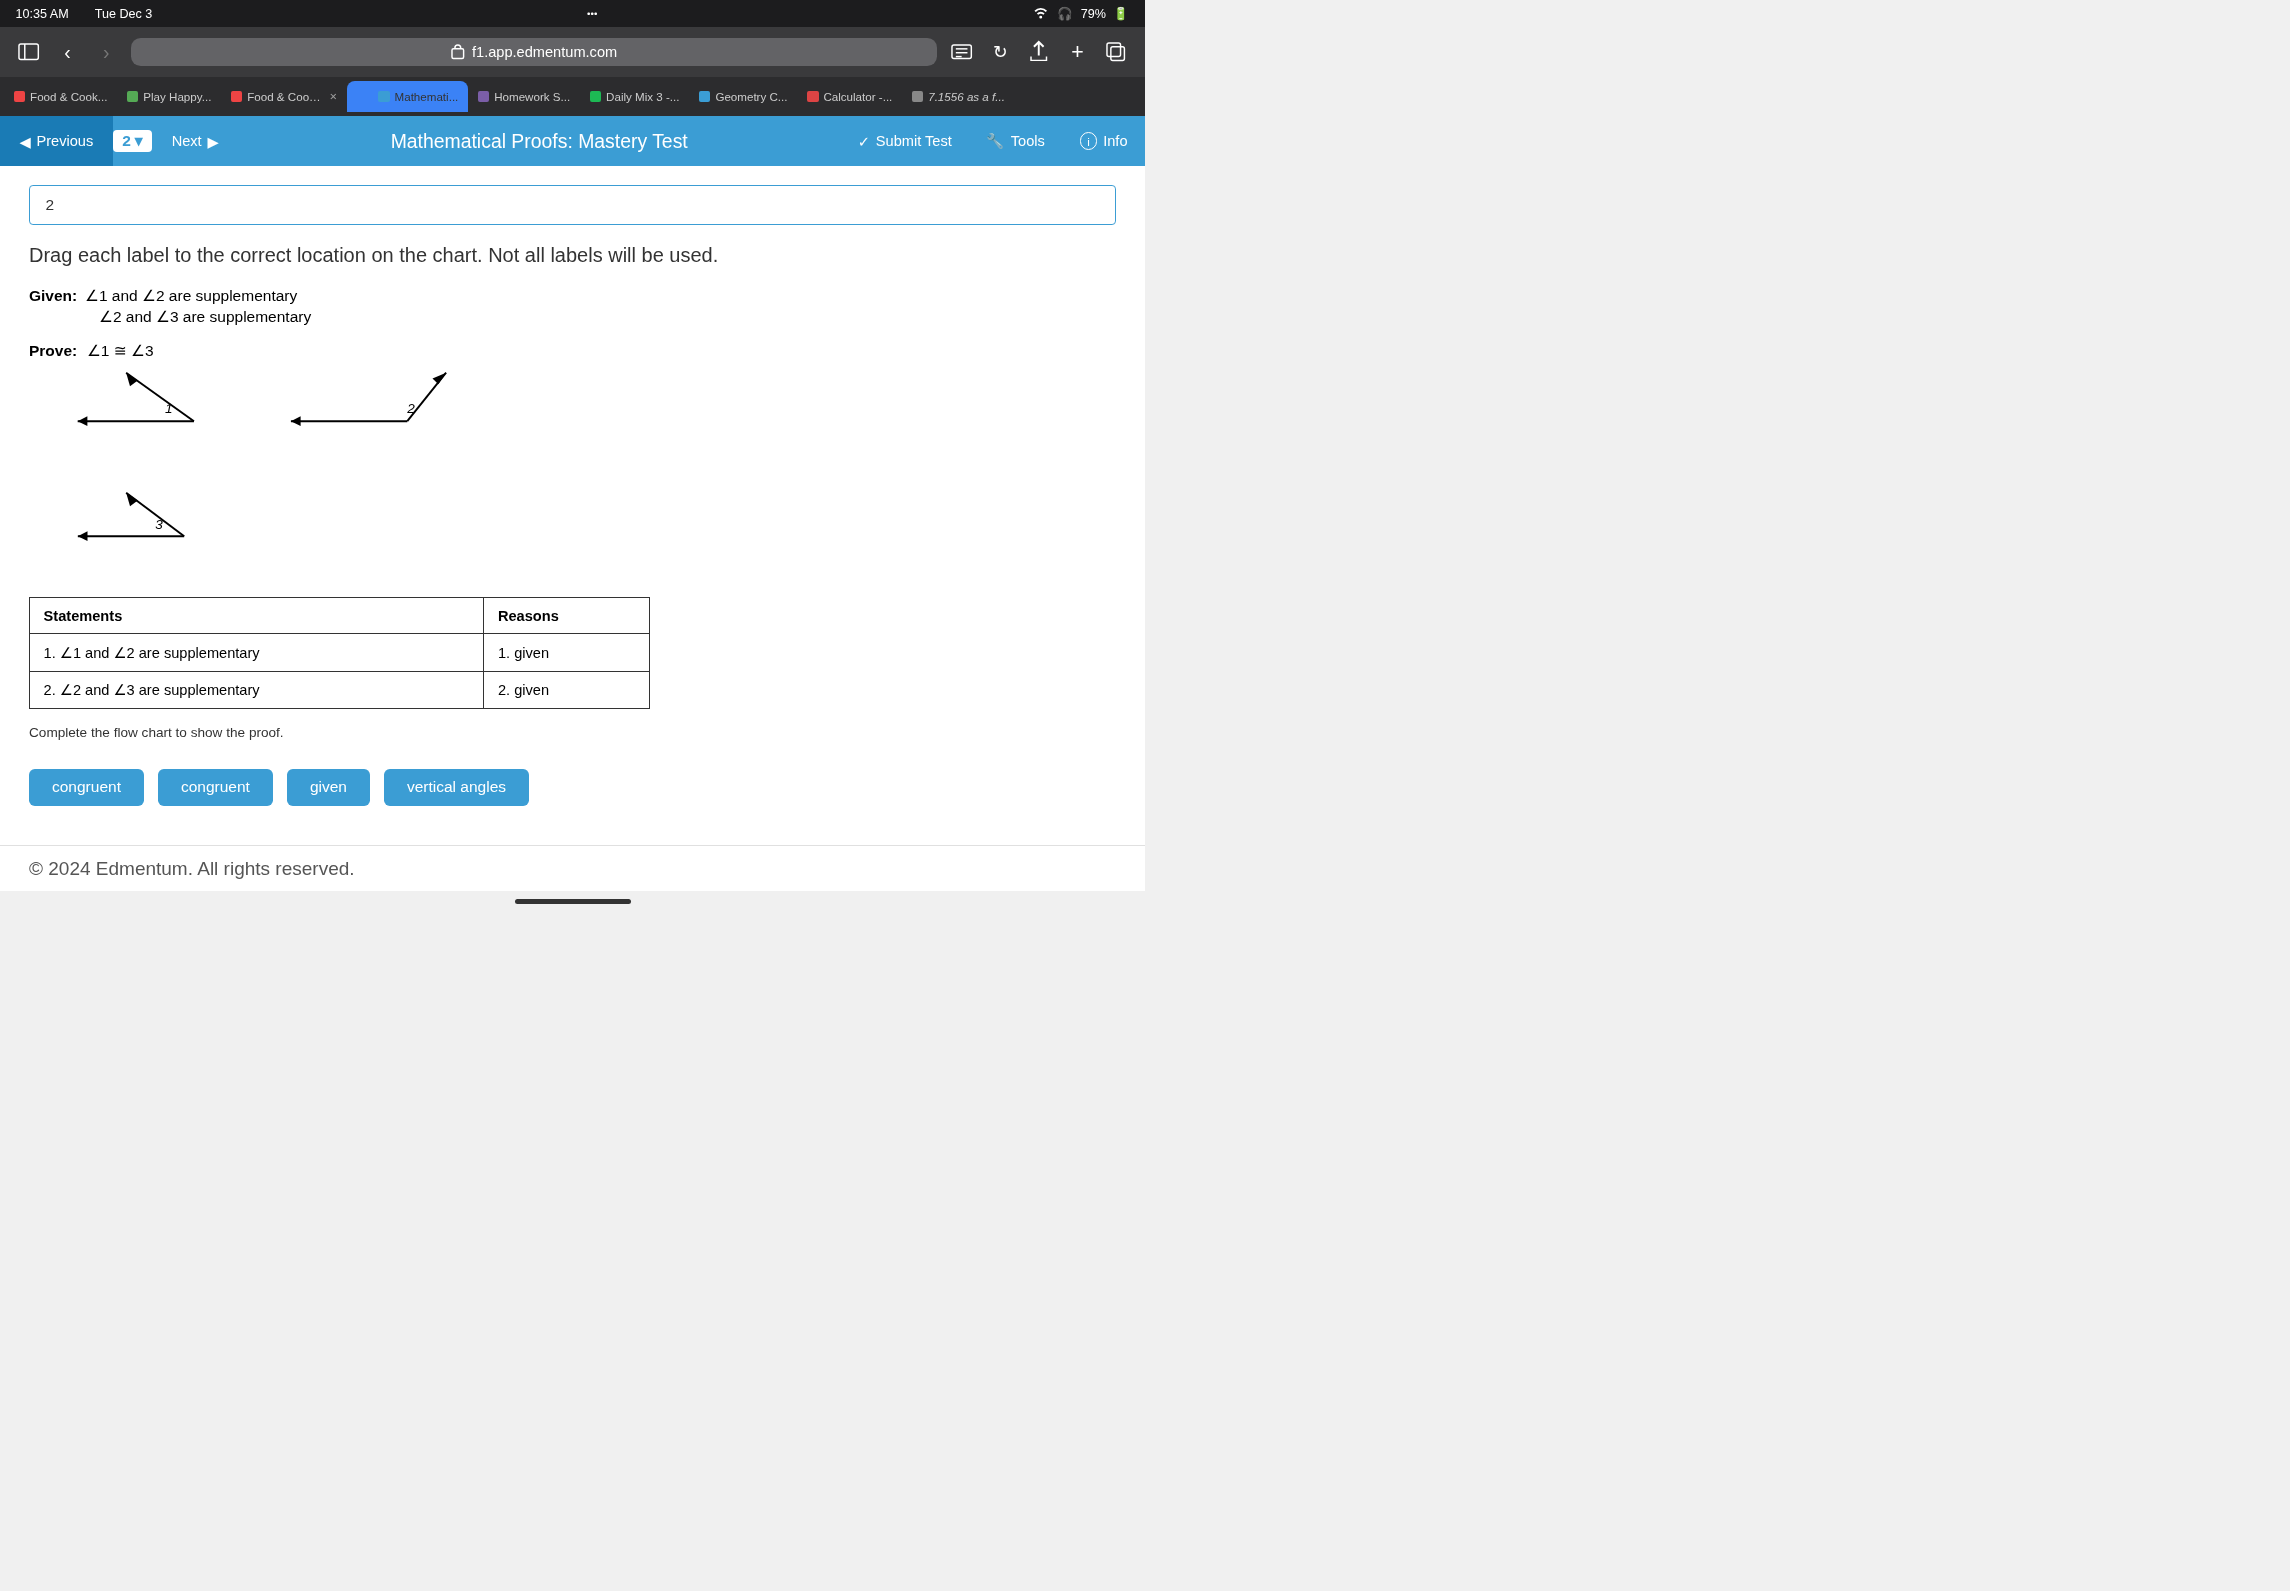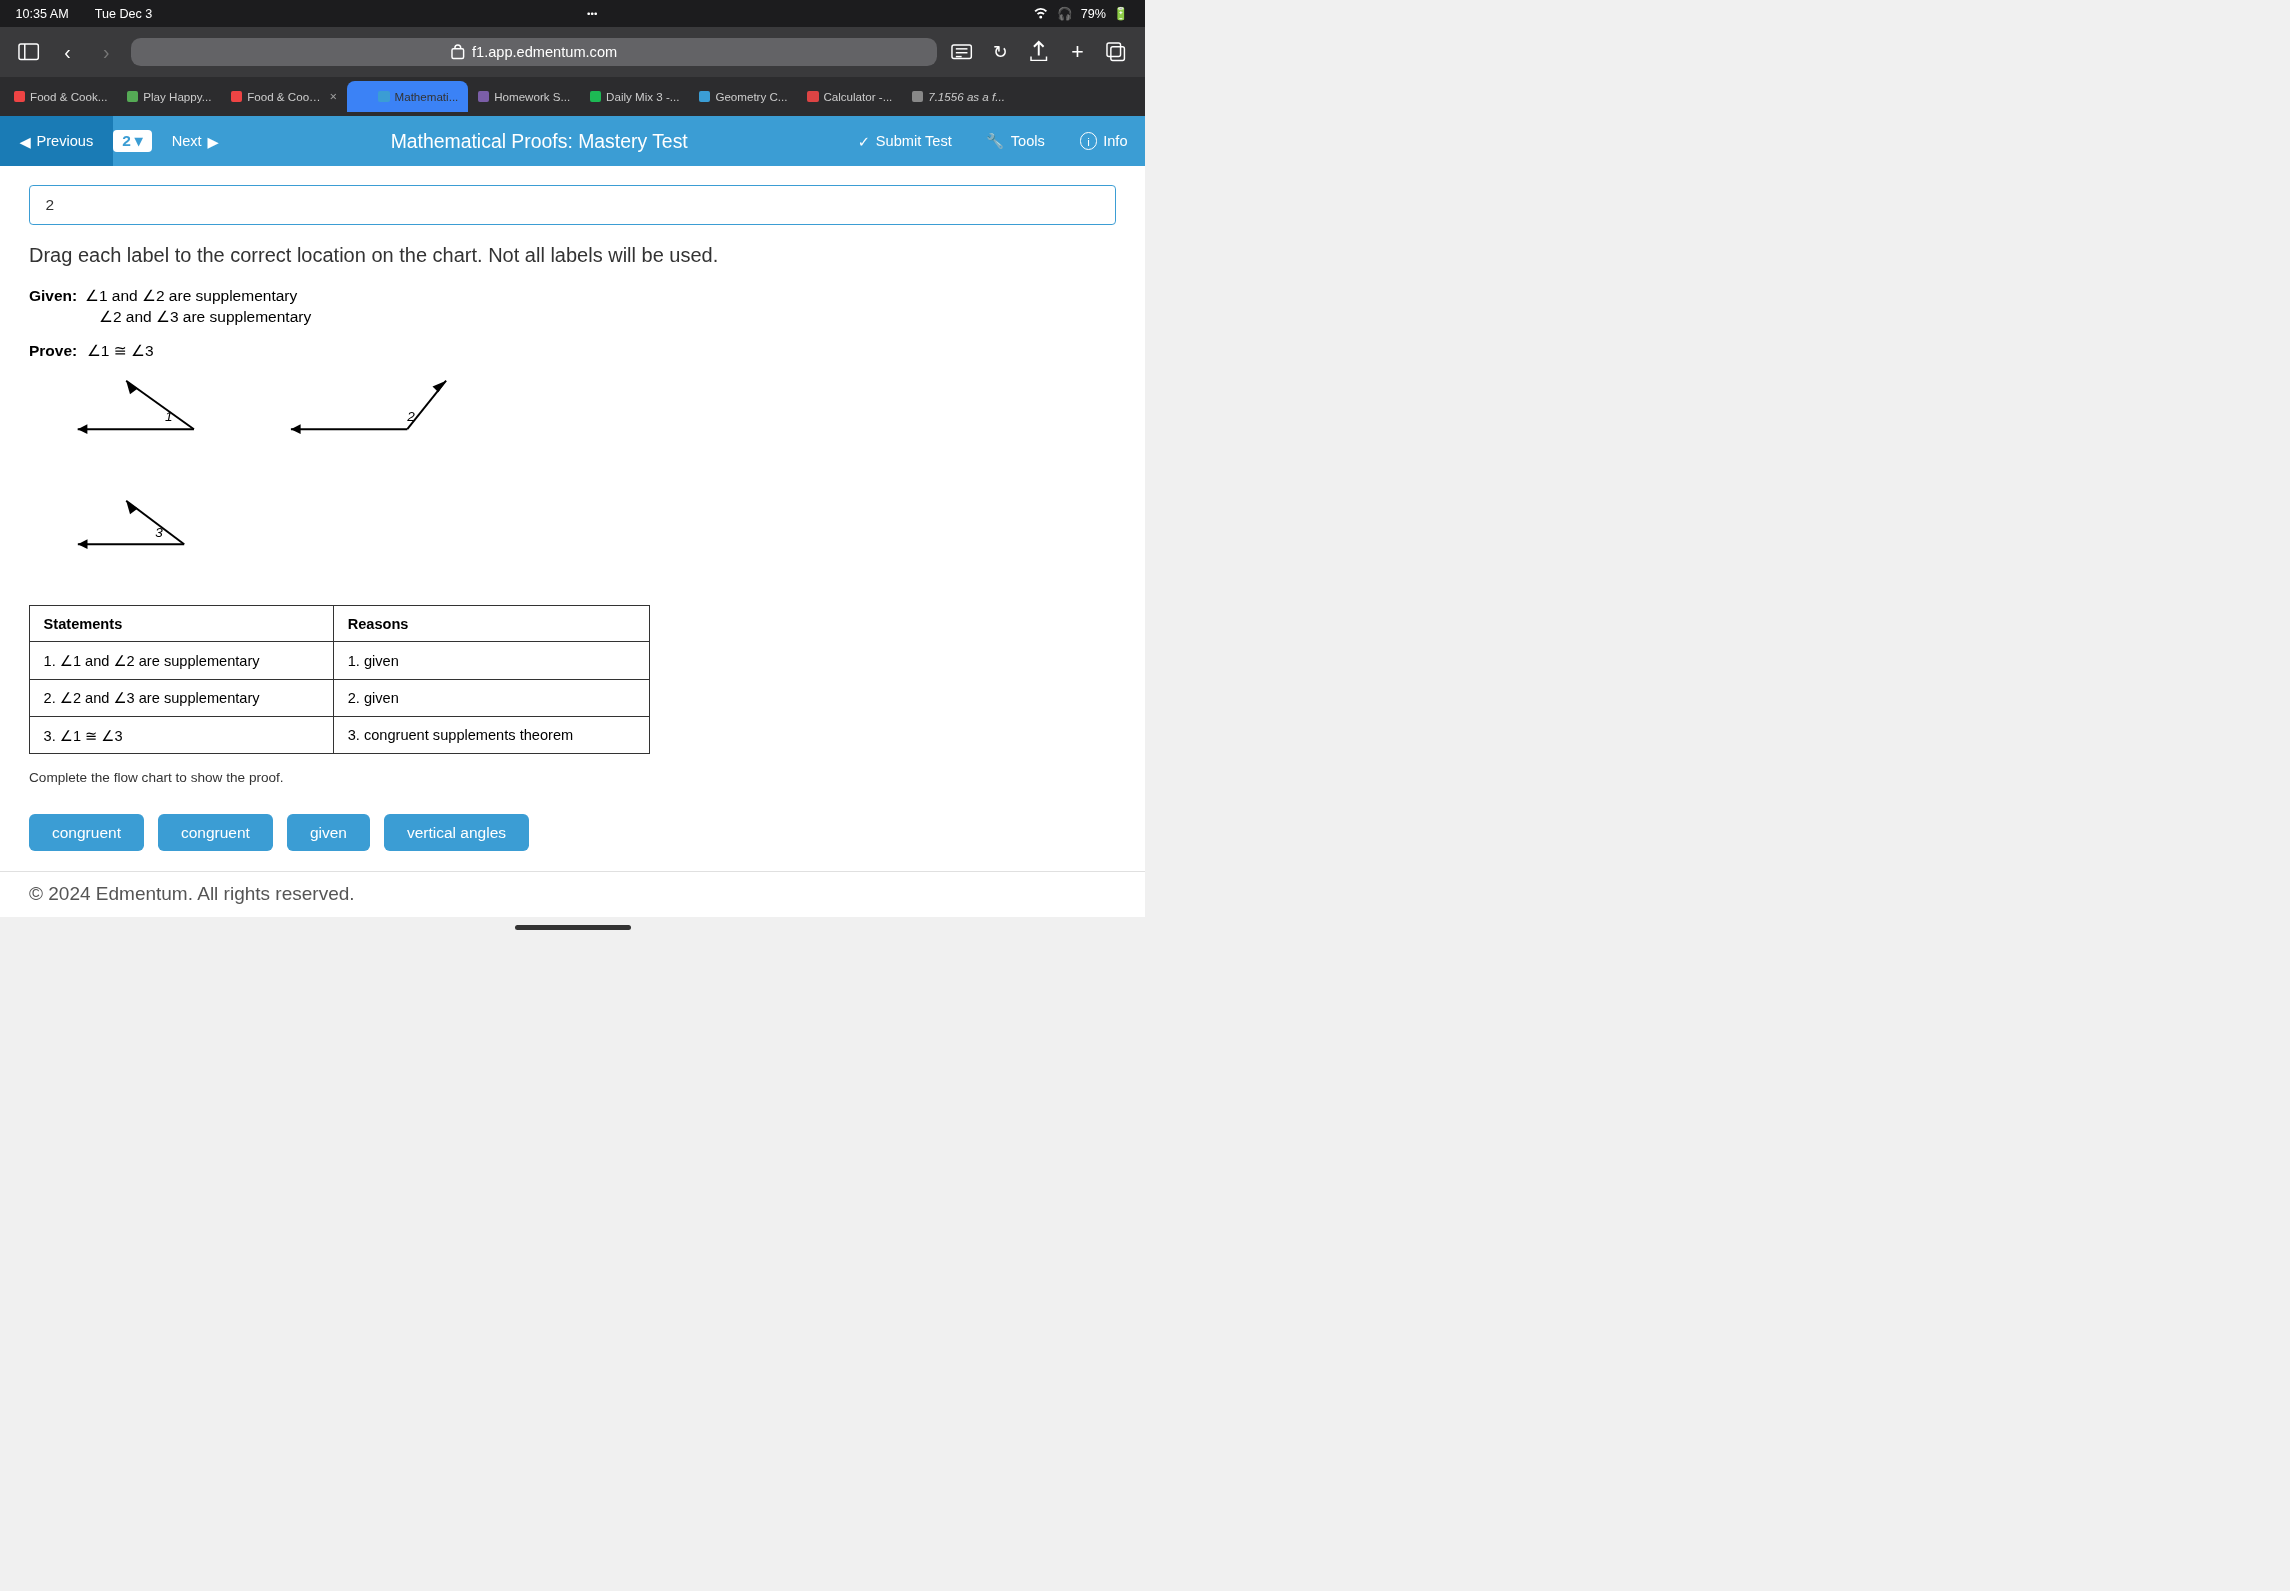--- a/index.html
+++ b/index.html
@@ -156,21 +156,21 @@
       margin-bottom: 15.5px;
       font-size: 15.5px;
       text-align: center;
     }
     .given-section .label { font-weight: bold; }
     .given-line { display: flex; align-items: baseline; gap: 7.8px; margin-bottom: 3.9px; }
     .indent { margin-left: 70px; }
 
     .prove-section {
       font-size: 15.5px;
-      margin-bottom: 11px;
+      margin-bottom: 3px;
       display: flex; align-items: center; gap: 9.7px;
     }
     .prove-section .label { font-weight: bold; }
 
     .diagram-area {
       display: flex;
       gap: 58px;
       margin-bottom: 23px;
       padding-left: 39px;
     }
@@ -440,24 +440,20 @@
     </thead>
     <tbody>
       <tr>
         <td>1. ∠1 and ∠2 are supplementary</td>
         <td>1. given</td>
       </tr>
       <tr>
         <td>2. ∠2 and ∠3 are supplementary</td>
         <td>2. given</td>
       </tr>
-      <tr>
-        <td>3. ∠1 ≅ ∠3</td>
-        <td>3. congruent supplements theorem</td>
-      </tr>
     </tbody>
   </table>
 
   <div class="complete-note">Complete the flow chart to show the proof.</div>
 
   <div class="labels-row">
     <div class="label-chip">congruent</div>
     <div class="label-chip">congruent</div>
     <div class="label-chip">given</div>
     <div class="label-chip">vertical angles</div>

